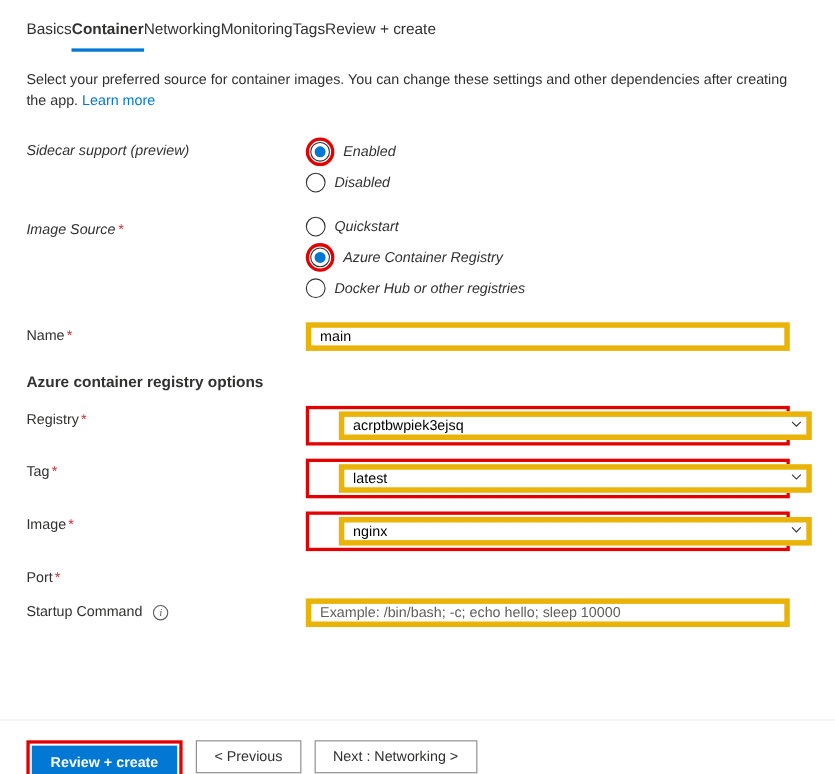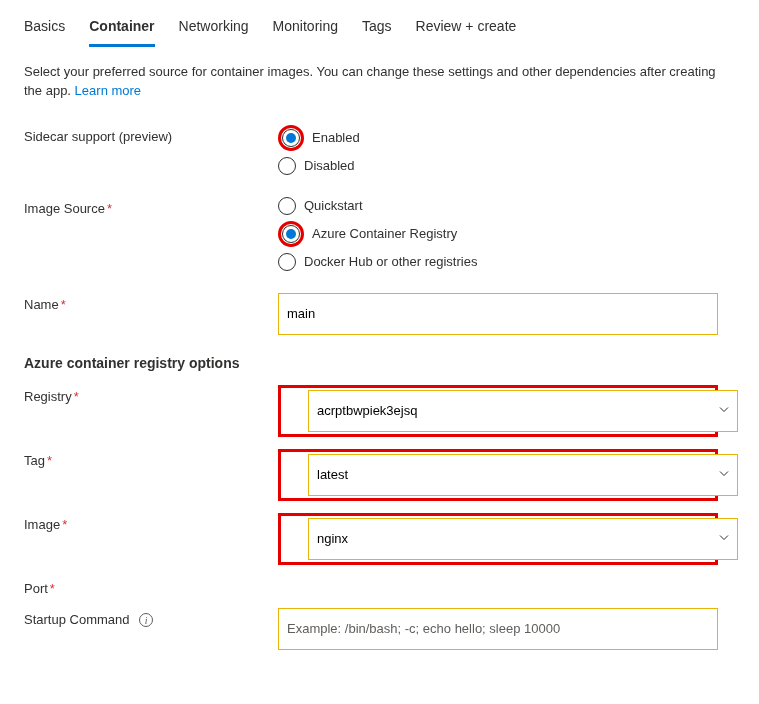--- a/index.html
+++ b/index.html
@@ -6,21 +6,20 @@
     body {
       font-family: "Segoe UI", -apple-system, sans-serif;
       font-size: 13px;
       color: #323130;
       background: #fff;
       padding: 0;
       width: 759px;
     }
     .tabs {
       display: flex;
-      gap: 24px;
       padding: 18px 24px 0 24px;
       border-bottom: none;
     }
     .tab {
       padding: 0 0 10px 0;
       cursor: pointer;
       font-size: 14px;
       color: #323130;
       border-bottom: 3px solid transparent;
     }
@@ -83,22 +82,22 @@
     }
     .radio-highlight {
       border: 3px solid #e50000;
       border-radius: 50%;
       padding: 1px;
       display: inline-flex;
     }
     .radio-highlight .radio { border-color: #323130; }
     .text-input, .select-input {
       width: 100%;
-      height: 42px;
-      border: 1px solid #eab308;
+      height: 26px;
+      border: 5px solid #eab308;
       padding: 0 8px;
       font-size: 13px;
       font-family: inherit;
       background: #fff;
     }
     .text-input::placeholder { color: #605e5c; }
     .select-wrap {
       position: relative;
       width: 100%;
       margin-left: 25px;
@@ -160,21 +159,21 @@
       color: #fff;
       border-color: #0078d4;
       font-weight: 600;
     }
     .btn-highlight {
       border: 3px solid #e50000;
       padding: 2px;
       display: inline-block;
     }
     .gap12 { margin-bottom: 12px; }
-    .gap16 { margin-bottom: 16px; }
+    .gap16 { margin-bottom: 16px; font-style: italic; }
   </style>
 </head>
 <body>
 
 <div class="tabs">
   <div class="tab">Basics</div>
   <div class="tab active">Container</div>
   <div class="tab">Networking</div>
   <div class="tab">Monitoring</div>
   <div class="tab">Tags</div>

